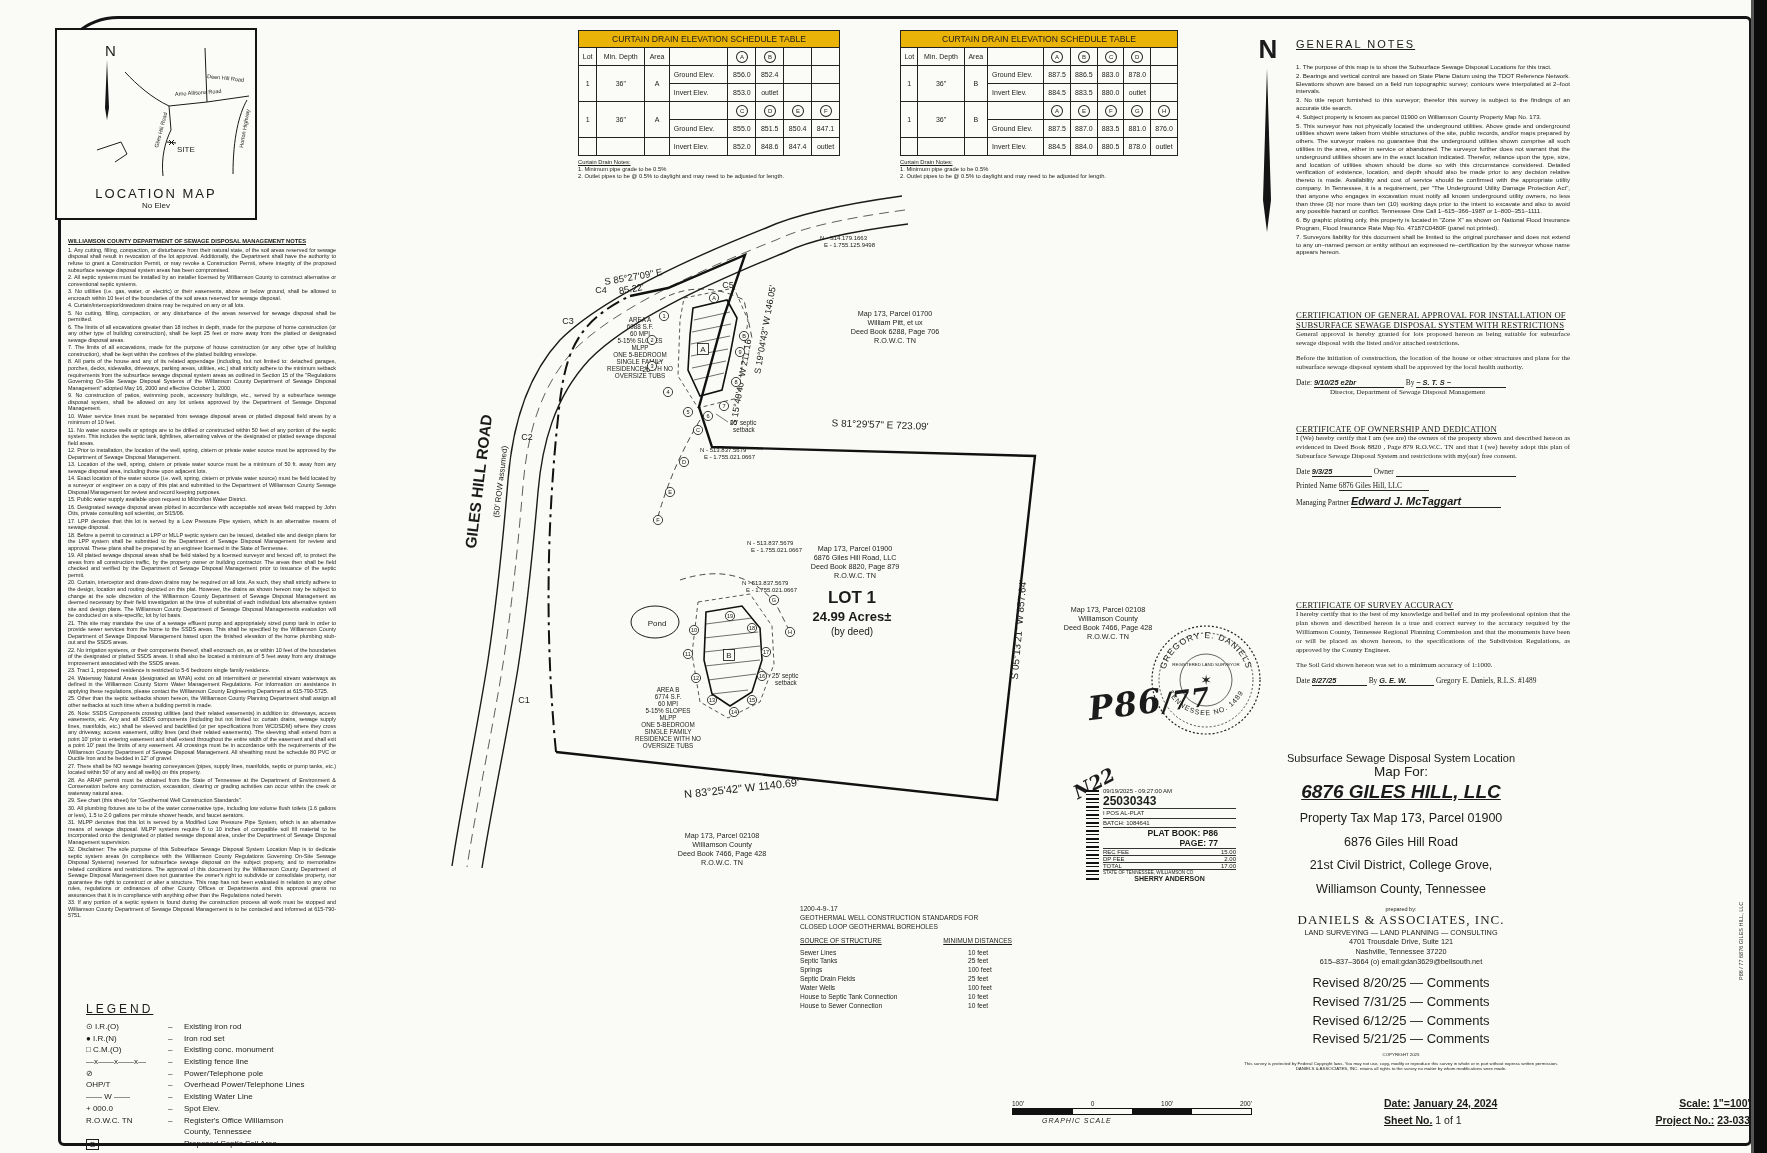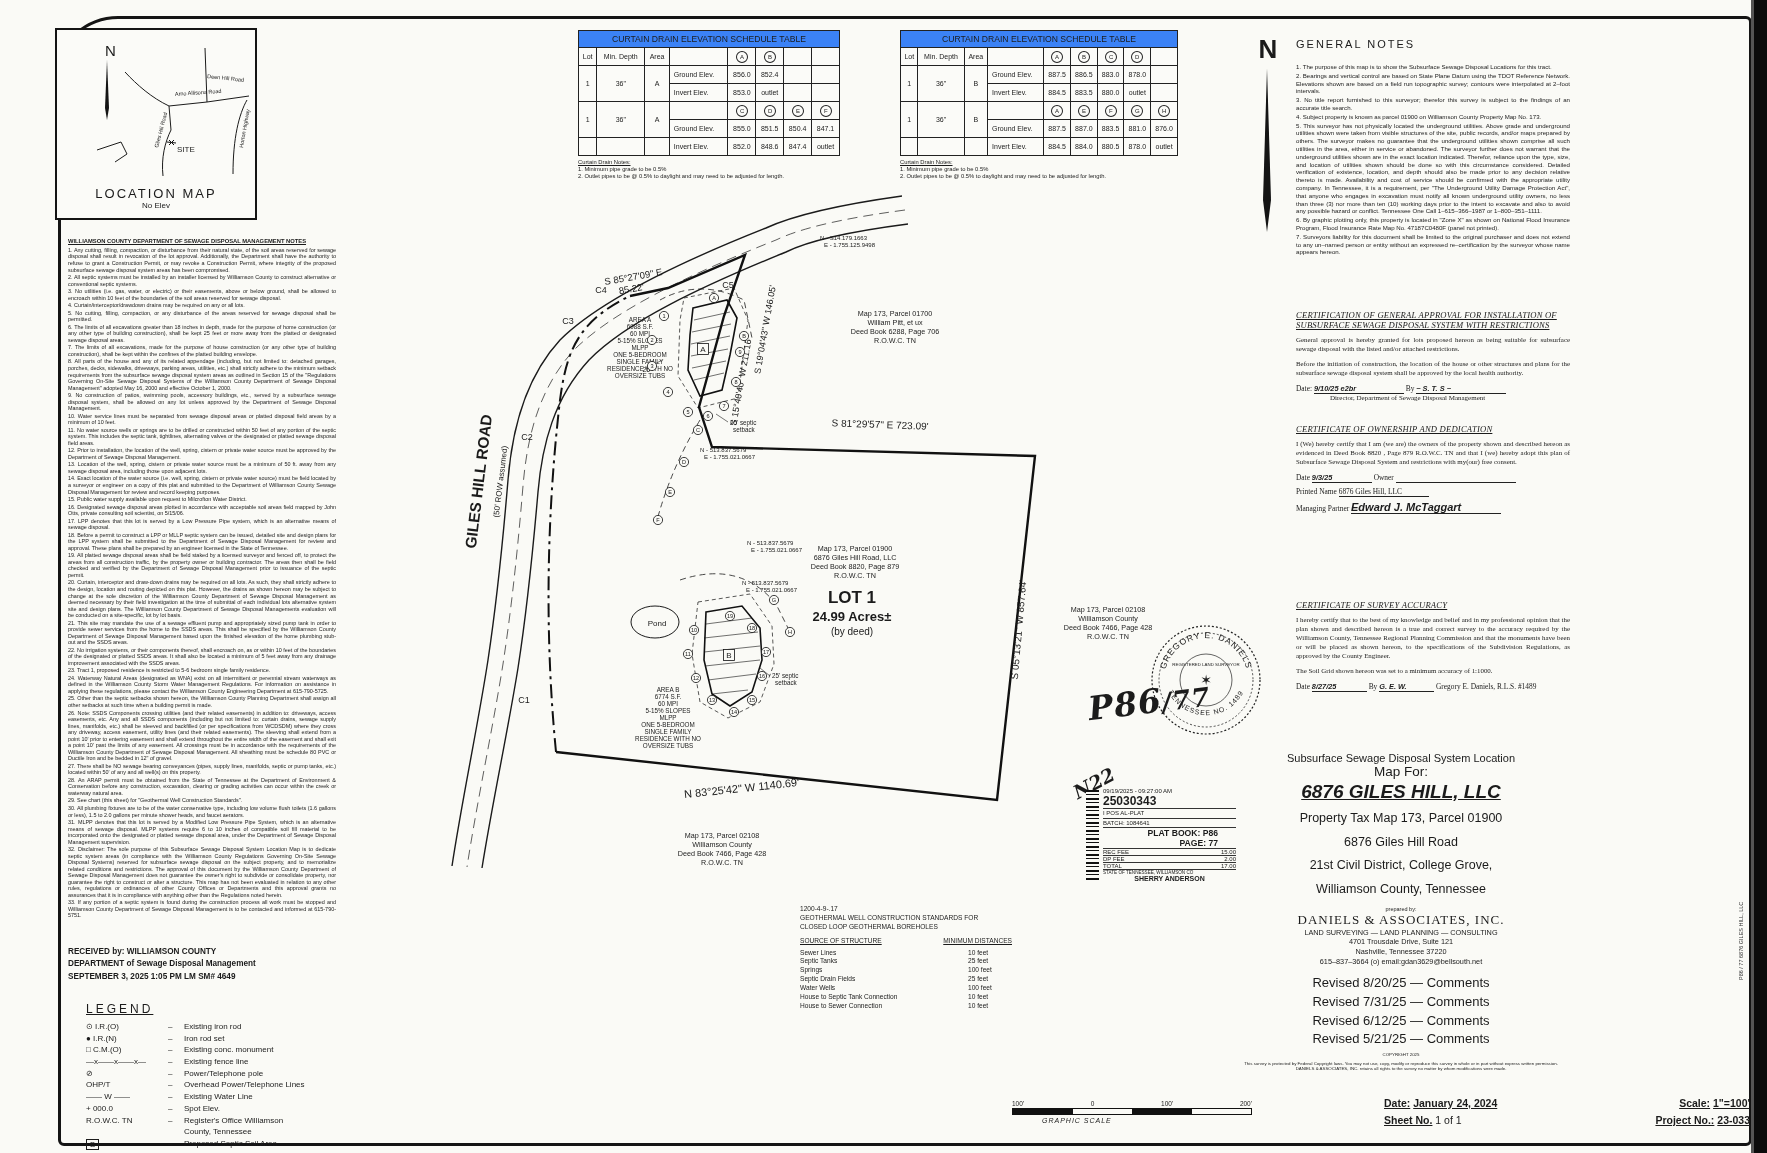--- a/index.html
+++ b/index.html
@@ -26,35 +26,35 @@
   .legend .ttl{font-size:12px;letter-spacing:3px;text-decoration:underline;margin-bottom:6px;}
   .legend .row{display:flex;margin-bottom:2.5px;line-height:1.15;}
   .legend .sym{width:82px;white-space:nowrap;}
   .legend .dash{width:16px;}
   .boxB{display:inline-block;border:1px solid #1b1b1b;padding:0 3px;font-size:8px;}
   .circ10{display:inline-block;border:1px solid #1b1b1b;border-radius:50%;width:11px;height:11px;
           text-align:center;font-size:6.5px;line-height:11px;}
   
   .cd-table{font-size:7px;}
   .cd-table .ttl{border:1px solid #222;border-bottom:none;text-align:center;font-size:8.6px;
-                 padding:3px 0;background:#3b82f6;}
+                 padding:3px 0;background:#eab308;}
   .cd-table table{border-collapse:collapse;width:100%;background:#fbfbf8;}
   .cd-table td{border:1px solid #222;padding:2px 2px;text-align:center;height:13px;}
   .cd-table td.lbl{text-align:left;padding-left:4px;white-space:nowrap;}
   .circL{display:inline-block;border:1px solid #222;border-radius:50%;width:10px;height:10px;
          line-height:10px;font-size:6px;transform:rotate(45deg);}
   .circL i{display:inline-block;transform:rotate(-45deg);font-style:normal;}
   .cd-notes{font-size:5.8px;margin-top:3px;line-height:1.25;}
   .cd-notes .u{text-decoration:underline;}
   
   .gnotes{left:1296px;top:38px;width:274px;}
-  .gnotes .hd{font-size:11px;letter-spacing:2px;margin-bottom:13px;}
+  .gnotes .hd{font-size:11px;letter-spacing:2px;text-decoration:underline;margin-bottom:13px;}
   .gnotes .gn{font-size:6.1px;line-height:1.28;text-align:justify;margin-bottom:1px;}
   .cert{left:1296px;width:274px;font-family:"Liberation Serif",serif;}
-  .cert .hd{font-size:8.6px;text-decoration:underline;font-family:"Liberation Serif",serif;margin-bottom:6px;letter-spacing:.2px;font-style:italic;}
+  .cert .hd{font-size:8.6px;text-decoration:underline;font-family:"Liberation Serif",serif;letter-spacing:.2px;}
   .cert p{font-size:6.9px;line-height:1.3;margin:0 0 6px 0;text-align:justify;}
   .cert .line{font-size:7.4px;margin-top:4px;}
   .hand{font-family:Liberation Sans, sans-serif;font-style:italic;font-weight:bold;}
   .sigline{display:inline-block;border-bottom:.8px solid #222;min-width:90px;}
   .cap-small{font-size:7px;}
   
   .sealwrap{left:1148px;top:622px;width:116px;height:116px;}
   
   .p8677{left:1088px;top:682px;font-family:"DejaVu Serif",serif;font-style:italic;font-weight:bold;
          font-size:33px;transform:rotate(-7deg);letter-spacing:1px;}
@@ -388,25 +388,20 @@
         <div class="note">27. There shall be NO sewage bearing conveyances (pipes, supply lines, manifolds, septic or pump tanks, etc.) located within 50' of any and all well(s) on this property.</div>
         <div class="note">28. An ARAP permit must be obtained from the State of Tennessee at the Department of Environment &amp; Conservation before any construction, excavation, clearing or grading activities can occur within the creek or waterway natural area.</div>
         <div class="note">29. See chart (this sheet) for "Geothermal Well Construction Standards".</div>
         <div class="note">30. All plumbing fixtures are to be of the water conservative type, including low volume flush toilets (1.6 gallons or less), 1.5 to 2.0 gallons per minute shower heads, and faucet aerators.</div>
         <div class="note">31. MLPP denotes that this lot is served by a Modified Low Pressure Pipe System, which is an alternative means of sewage disposal. MLPP systems require 6 to 10 inches of compatible soil fill material to be incorporated onto the designated or platted sewage disposal area, under the Department of Sewage Disposal Management supervision.</div>
         <div class="note">32. Disclaimer: The sole purpose of this Subsurface Sewage Disposal System Location Map is to dedicate septic system areas (in compliance with the Williamson County Regulations Governing On-Site Sewage Disposal Systems) reserved for subsurface sewage disposal on the subject property, and to memorialize related conditions and restrictions. The approval of this document by the Williamson County Department of Sewage Disposal Management does not guarantee the owner's right to subdivide or consolidate property, nor guarantee the right to construct or alter a structure. This map has not been evaluated in relation to any other rules, regulations or ordinances of other County Offices or Departments and this approval grants no assurances that it is in compliance with anything other than the Regulations noted herein.</div>
         <div class="note">33. If any portion of a septic system is found during the construction process all work must be stopped and Williamson County Department of Sewage Disposal Management is to be contacted and informed at 615-790-5751.</div>
       </div>
   </div>
 
-  <div class="abs received">
-    <div>RECEIVED by: WILLIAMSON COUNTY</div>
-    <div>DEPARTMENT of Sewage Disposal Management</div>
-    <div>SEPTEMBER 3, 2025   1:05 PM  LM   SM# 4649</div>
-  </div>
 
   <div class="abs legend">
     <div class="ttl">LEGEND</div>
     <div>
         <div class="row">
           <span class="sym">⊙ I.R.(O)</span>
           <span class="dash">–</span>
           <span>Existing iron rod</span>
         </div>
         <div class="row">

